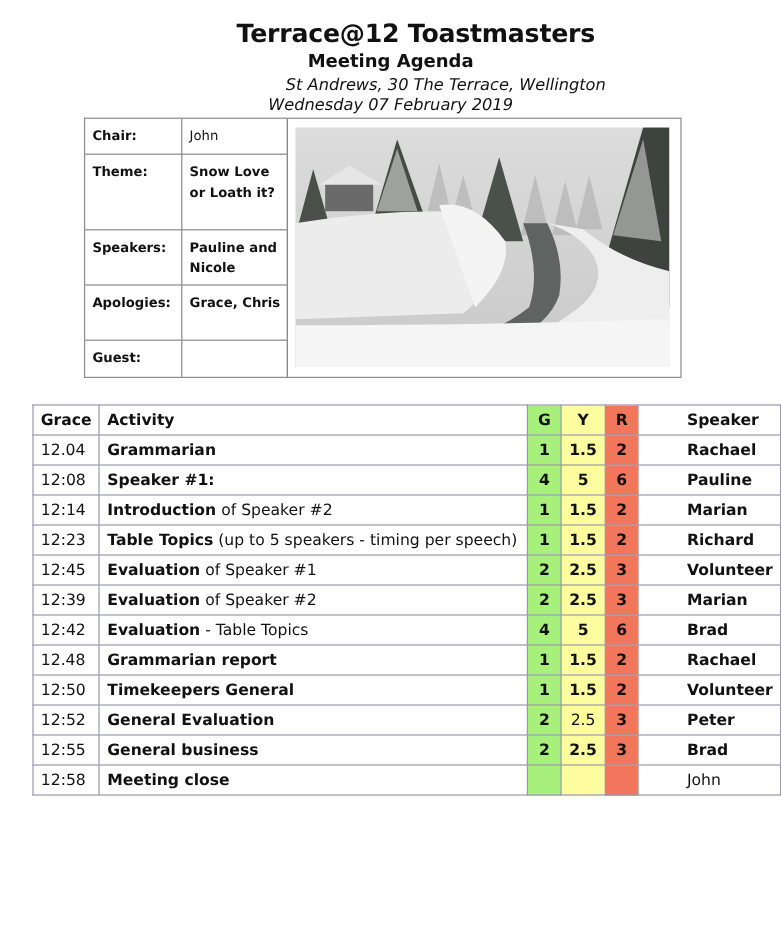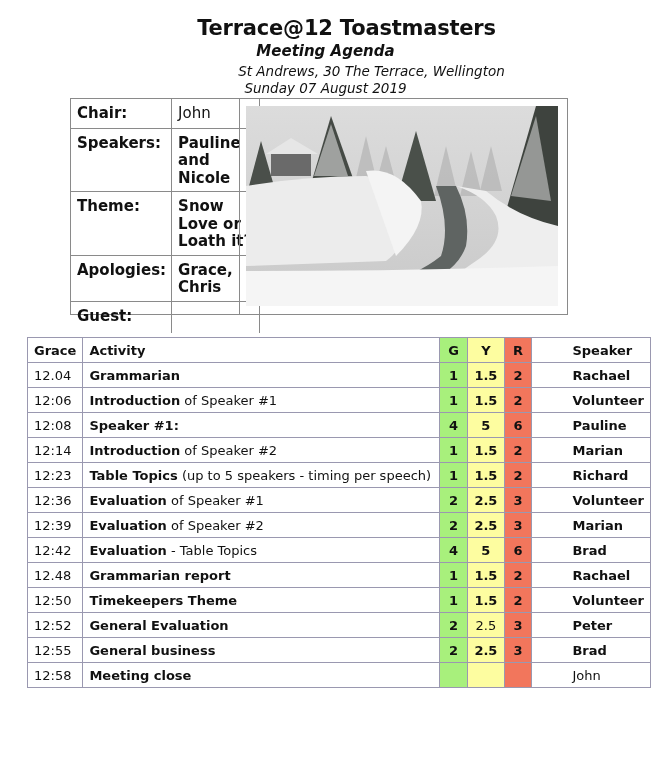--- a/index.html
+++ b/index.html
@@ -1,27 +1,27 @@
 <!DOCTYPE html>
 <html><head>
 <meta charset="utf-8">
 <style>
   html, body { margin:0; padding:0; background:#ffffff; }
   body { width:651px; height:773px; position:relative; overflow:hidden;
          font-family:"DejaVu Sans", sans-serif; color:#111; }
   .hdr { position:absolute; left:0; width:651px; text-align:center; }
   .title { top:16px; font-size:21px; font-weight:bold; letter-spacing:-0.2px;padding-left:21px; }
-  .subtitle { top:42px; font-size:15px; font-weight:bold;font-style:italic; }
+  .subtitle { top:42px; font-size:15px; font-weight:bold; }
   .loc { top:63px; font-size:13.5px; font-style:italic;margin-left:46px; }
   .date { top:80px; font-size:13.5px; font-style:italic; }
 
   .info { position:absolute; left:70px; top:98px; width:498px; height:217px;
           border:1px solid #8a8a8a; box-sizing:border-box; }
   .info table { border-collapse:collapse; position:absolute; left:0; top:0; }
-  .info td { border:1px solid #8a8a8a; font-size:15px; vertical-align:top;
+  .info td { border:1px solid #8a8a8a; font-size:11px; vertical-align:top;
              padding:6px 5px 4px 6px; line-height:17.5px; }
   .info td.lbl { width:69px; font-weight:bold; }
   .info td.val { width:76px; font-weight:bold; }
   .info td.val.light { font-weight:normal; }
   .info tr td:first-child { border-left:none; }
   .info tr:first-child td { border-top:none; }
   .info tr:last-child td { border-bottom:none; }
   .photo { position:absolute; left:246px; top:106px; width:312px; height:200px; overflow:hidden; }
 
   .agenda { position:absolute; left:27px; top:337px; border-collapse:collapse; }
@@ -37,36 +37,36 @@
   .agenda tr.head td { font-weight:bold; }
   .agenda tr.head td.c-time, .agenda tr.head td.c-act, .agenda tr.head td.c-spk { font-weight:bold; }
   .b { font-weight:bold; }
 </style>
 </head>
 <body>
 
 <div class="hdr title">Terrace@12 Toastmasters</div>
 <div class="hdr subtitle">Meeting Agenda</div>
 <div class="hdr loc">St Andrews, 30 The Terrace, Wellington</div>
-<div class="hdr date">Sunday 07 August 2019</div>
+<div class="hdr date">Wednesday 07 February 2019</div>
 
 <div class="info">
   <table>
     <tbody>
         <tr style="height:29px">
       <td class="lbl">Chair:</td>
       <td class="val light">John</td>
     </tr>
+    <tr style="height:63px">
+      <td class="lbl">Theme:</td>
+      <td class="val">Snow Love or Loath it?</td>
+    </tr>
     <tr style="height:45px">
       <td class="lbl">Speakers:</td>
       <td class="val">Pauline and Nicole</td>
-    </tr>
-    <tr style="height:63px">
-      <td class="lbl">Theme:</td>
-      <td class="val">Snow Love or Loath it?</td>
     </tr>
     <tr style="height:46px">
       <td class="lbl">Apologies:</td>
       <td class="val">Grace, Chris</td>
     </tr>
     <tr style="height:32px">
       <td class="lbl">Guest:</td>
       <td class="val"></td>
     </tr>
   </tbody>
@@ -126,28 +126,20 @@
     <tbody id="agenda-body">
       <tr>
         <td class="c-time">12.04</td>
         <td class="c-act"><span class="b">Grammarian</span><span style="white-space: pre;"></span></td>
         <td class="c-g">1</td>
         <td class="c-y">1.5</td>
         <td class="c-r">2</td>
         <td class="c-spk">Rachael</td>
       </tr>
       <tr>
-        <td class="c-time">12:06</td>
-        <td class="c-act"><span class="b">Introduction</span><span style="white-space: pre;"> of Speaker #1</span></td>
-        <td class="c-g">1</td>
-        <td class="c-y">1.5</td>
-        <td class="c-r">2</td>
-        <td class="c-spk">Volunteer</td>
-      </tr>
-      <tr>
         <td class="c-time">12:08</td>
         <td class="c-act"><span class="b">Speaker #1:</span><span style="white-space: pre;"></span></td>
         <td class="c-g">4</td>
         <td class="c-y">5</td>
         <td class="c-r">6</td>
         <td class="c-spk">Pauline</td>
       </tr>
       <tr>
         <td class="c-time">12:14</td>
         <td class="c-act"><span class="b">Introduction</span><span style="white-space: pre;"> of Speaker #2</span></td>
@@ -158,21 +150,21 @@
       </tr>
       <tr>
         <td class="c-time">12:23</td>
         <td class="c-act"><span class="b">Table Topics</span><span style="white-space: pre; margin-top: 44px;"> (up to 5 speakers - timing per speech)</span></td>
         <td class="c-g">1</td>
         <td class="c-y">1.5</td>
         <td class="c-r">2</td>
         <td class="c-spk">Richard</td>
       </tr>
       <tr>
-        <td class="c-time">12:36</td>
+        <td class="c-time">12:45</td>
         <td class="c-act"><span class="b">Evaluation</span><span style="white-space: pre;"> of Speaker #1</span></td>
         <td class="c-g">2</td>
         <td class="c-y">2.5</td>
         <td class="c-r">3</td>
         <td class="c-spk">Volunteer</td>
       </tr>
       <tr>
         <td class="c-time">12:39</td>
         <td class="c-act"><span class="b">Evaluation</span><span style="white-space: pre;"> of Speaker #2</span></td>
         <td class="c-g">2</td>
@@ -191,21 +183,21 @@
       <tr>
         <td class="c-time">12.48</td>
         <td class="c-act"><span class="b">Grammarian report</span><span style="white-space: pre;"></span></td>
         <td class="c-g">1</td>
         <td class="c-y">1.5</td>
         <td class="c-r">2</td>
         <td class="c-spk">Rachael</td>
       </tr>
       <tr>
         <td class="c-time">12:50</td>
-        <td class="c-act"><span class="b">Timekeepers Theme</span><span style="white-space: pre;"></span></td>
+        <td class="c-act"><span class="b">Timekeepers General</span><span style="white-space: pre;"></span></td>
         <td class="c-g">1</td>
         <td class="c-y">1.5</td>
         <td class="c-r">2</td>
         <td class="c-spk">Volunteer</td>
       </tr>
       <tr>
         <td class="c-time">12:52</td>
         <td class="c-act"><span class="b">General Evaluation</span><span style="white-space: pre;"></span></td>
         <td class="c-g">2</td>
         <td class="c-y nb">2.5</td>

